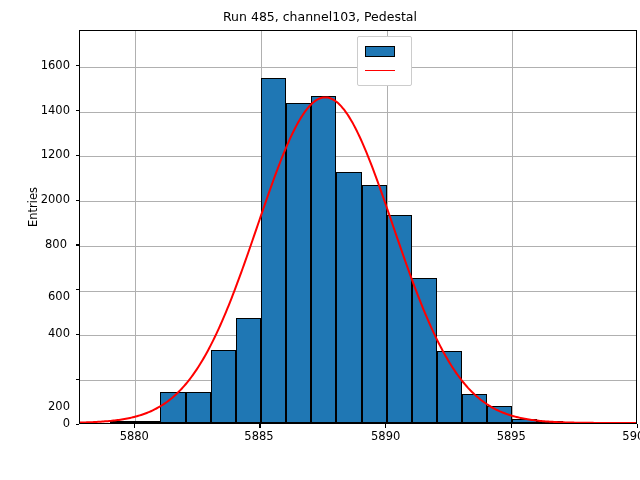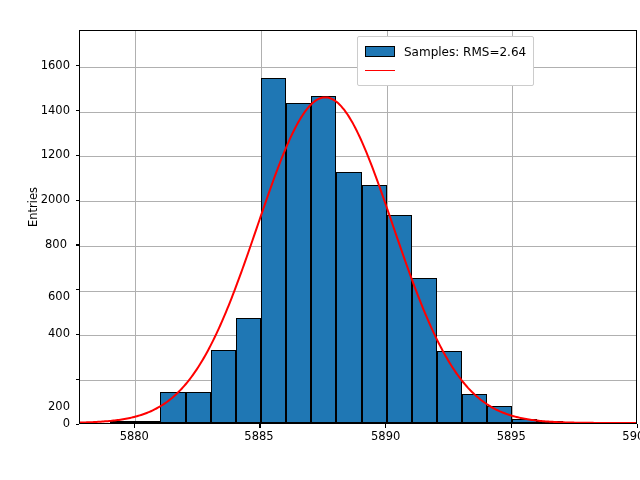--- a/index.html
+++ b/index.html
@@ -77,20 +77,21 @@
     margin-right:9px;
   }
   .legend-text{font-size:12px;color:#000;white-space:nowrap;}
   .legend-text .it{font-style:italic;}
 </style>
 </head>
 <body>
 
 <div id="figure">
 
+  <div id="title">Run 485, channel103, Pedestal</div>
 
   <div id="plot">
     <div id="gridlayer">
         <div class="gridline-h" style="top: 394px; background: transparent;"></div>
         <div class="gridline-h" style="top: 349.227px;"></div>
         <div class="gridline-h" style="top: 304.455px;"></div>
         <div class="gridline-h" style="top: 259.682px;"></div>
         <div class="gridline-h" style="top: 214.909px;"></div>
         <div class="gridline-h" style="top: 170.136px;"></div>
         <div class="gridline-h" style="top: 125.364px;"></div>
@@ -157,20 +158,19 @@
       <div class="xtick-label" style="left: 481.324px;">5895</div>
       <div class="xtick-mark" style="left: 636.5px;"></div>
       <div class="xtick-label" style="left: 607px;">5900</div>
     </div>
 
   <div id="ylabel">Entries</div>
 
   <div id="legend">
     <div class="legend-row">
       <span class="legend-swatch-patch"></span>
-      <span class="legend-text">Samples: RMS=2.64</span>
     </div>
     <div class="legend-row">
       <span class="legend-swatch-line"></span>
     </div>
   </div>
 
 </div>
 
 </body></html>

